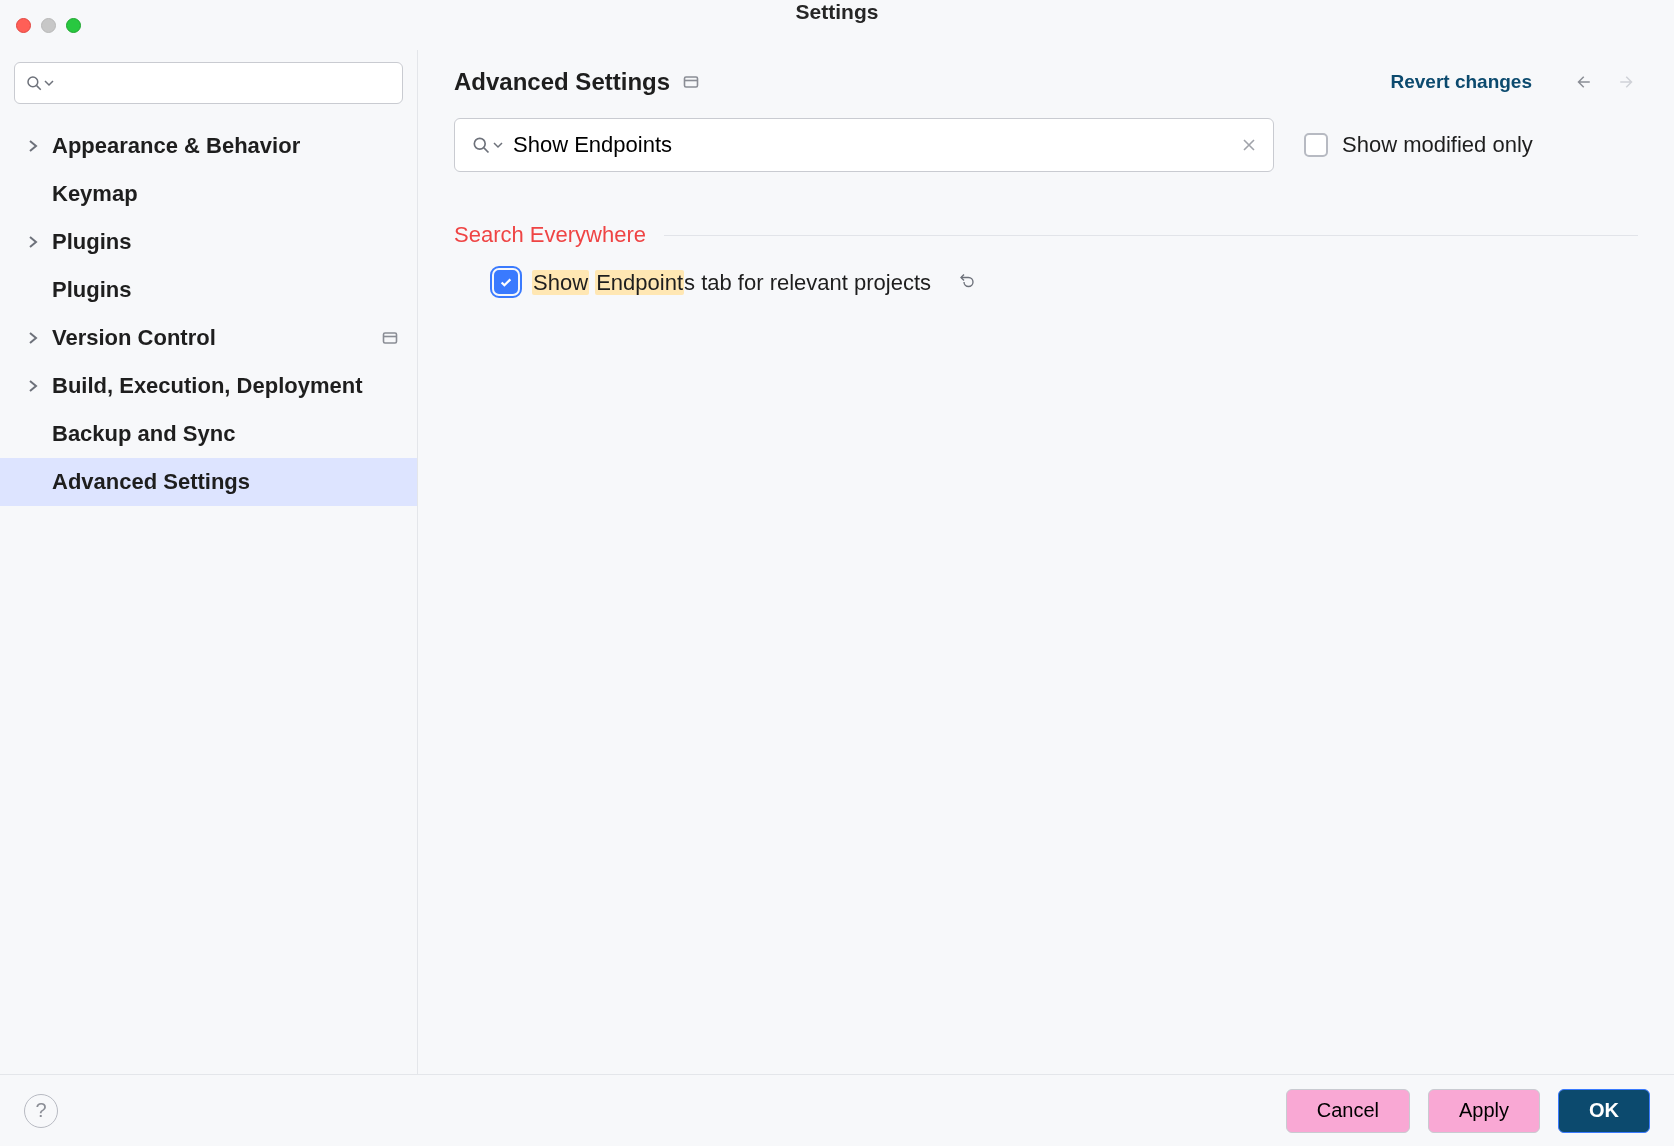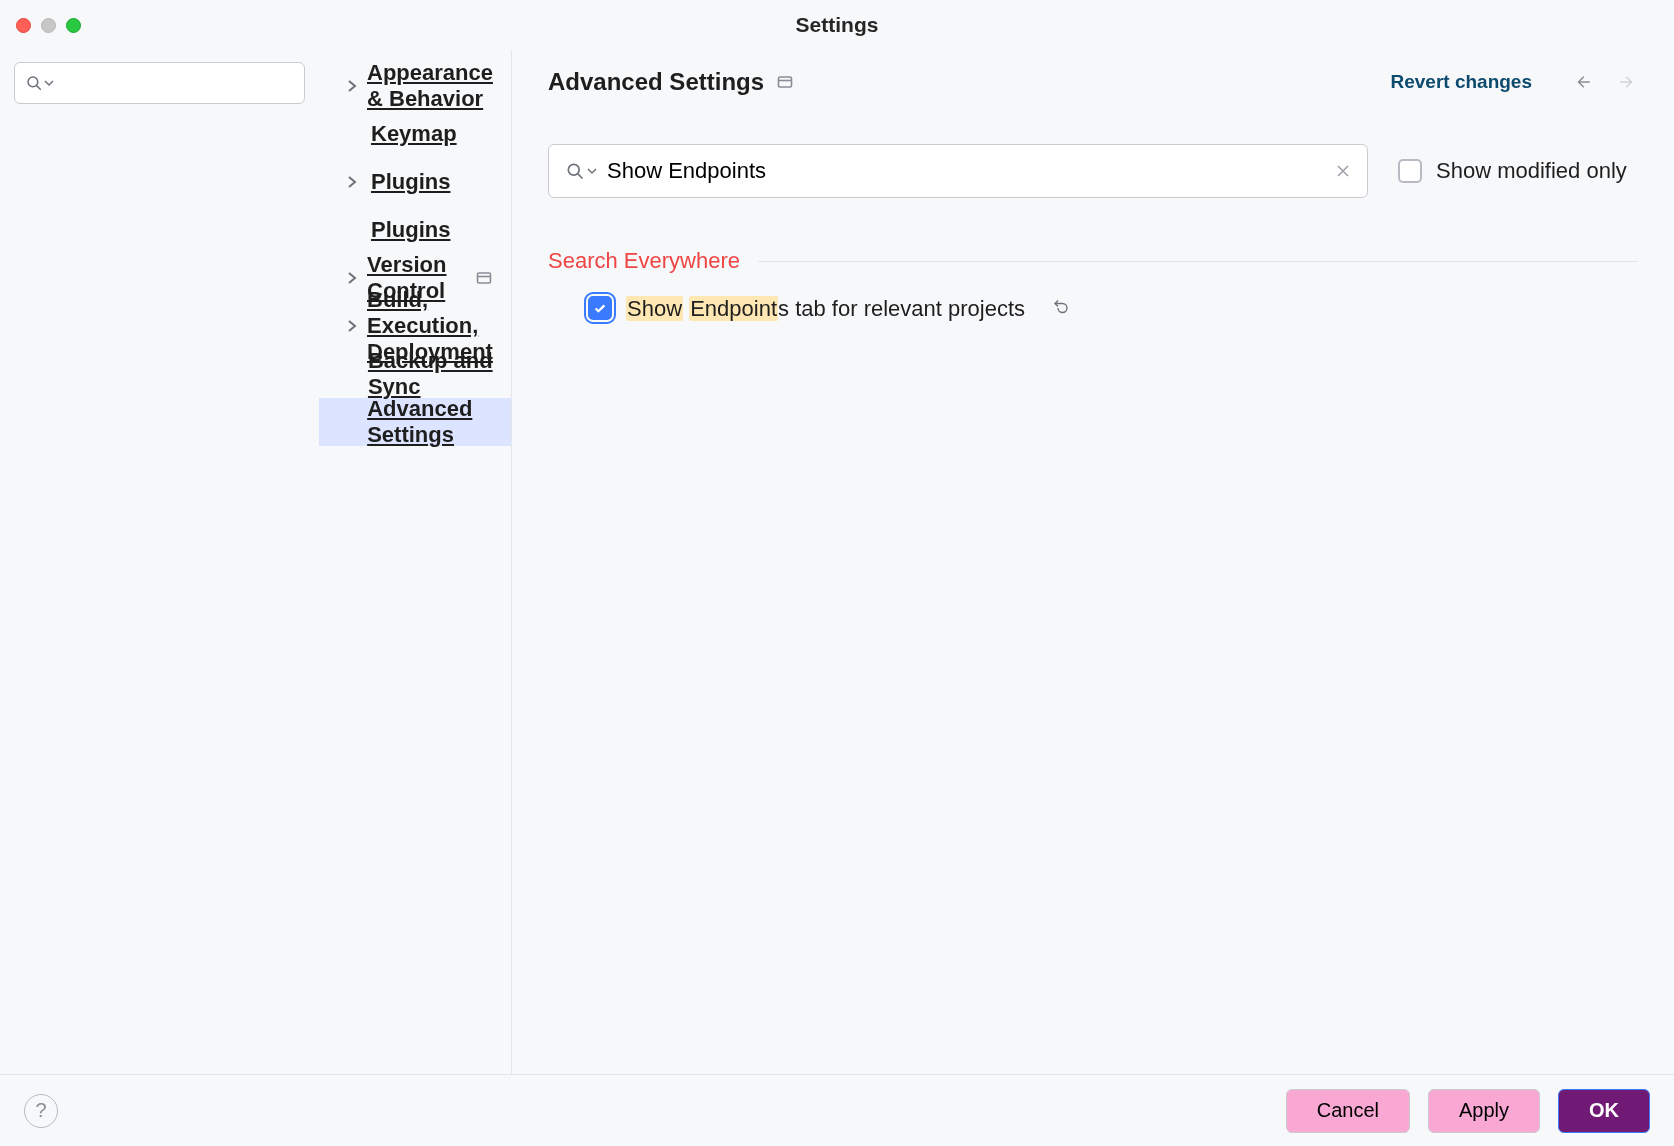--- a/index.html
+++ b/index.html
@@ -9,45 +9,43 @@
       width: 1674px;
       height: 1146px;
       overflow: hidden;
       color: #1e1e1e;
     }
 
     
     .titlebar {
       height: 50px;
       display: flex;
-      align-items: center;
       padding: 0 16px;
       position: relative;
     }
     .traffic-lights { display: flex; gap: 10px; align-items: center; }
     .tl { width: 15px; height: 15px; border-radius: 50%; }
     .tl.red   { background:#ff5f57; border:0.5px solid #e24640; }
     .tl.amber { background:#c7c7c7; border:0.5px solid #b8b8b8; }
     .tl.green { background:#28c840; border:0.5px solid #1fa52f; }
     .title {
       position:absolute; left:0; right:0; margin:auto;
       text-align:center; font-weight:700; font-size:21px; color:#262626;
       pointer-events:none;
     }
 
     
     .main { display:flex; height:calc(100% - 50px - 72px); }
 
     
     .sidebar {
-      width: 512px;
+      width: 418px;
       border-right:1px solid #e4e6ea;
-      display:flex; flex-direction:row;
+      display:flex; flex-direction:column;
       padding-top:12px;
-      text-decoration:underline;
     }
     .search-wrap {
       margin: 0 14px 18px 14px;
       border:1px solid #c9cbd1; border-radius:6px;
       background:#fff; height:42px;
       display:flex; align-items:center; padding:0 10px;
     }
     .search-wrap svg { flex:0 0 auto; }
     .search-wrap .dd-caret { margin-left:1px; }
 
@@ -70,21 +68,21 @@
       display:flex; align-items:center;
     }
     .page-title { font-size:24px; font-weight:700; color:#1e1e1e; }
     .scope-icon { margin-left:12px; }
     .revert {
       margin-left:auto; color:#0c4a6e; font-size:19px; cursor:pointer;font-weight:bold;
     }
     .nav-arrows { display:flex; gap:22px; margin-left:40px; }
 
     .filter-row {
-      margin-top:48px; display:flex; align-items:center; gap:30px;
+      margin-top:22px; display:flex; align-items:center; gap:30px;
     }
     .filter-input {
       flex:0 0 820px; background:#fff; border:1px solid #c9cbd1;
       border-radius:6px; height:54px; display:flex; align-items:center;
       padding:0 16px; font-size:22px;
     }
     .filter-input input {
       border:none; outline:none; flex:1; font-size:22px; padding-left:10px;
       background:transparent;
     }
@@ -131,21 +129,21 @@
       width:34px; height:34px; border:1.5px solid #b7bac2; border-radius:50%;
       display:flex; align-items:center; justify-content:center; color:#8b8e96;
       font-size:20px; cursor:pointer;
     }
     .footer .spacer { flex:1; }
     .btn {
       height:44px; padding:0 30px; border-radius:6px; font-size:20px;
       border:1px solid #c9cbd1; background:#f9a8d4; cursor:pointer;
       display:flex; align-items:center;
     }
-    .btn.primary { background:#701a75; border-color:#3a7afe; color:#fff; font-weight:600; }
+    .btn.primary { background:#0c4a6e; border-color:#3a7afe; color:#fff; font-weight:600; }
 
     
     svg { display:block; }
   </style>
 </head>
 <body>
 
 <div class="titlebar">
   <div class="traffic-lights">
     <div class="tl red"></div>

